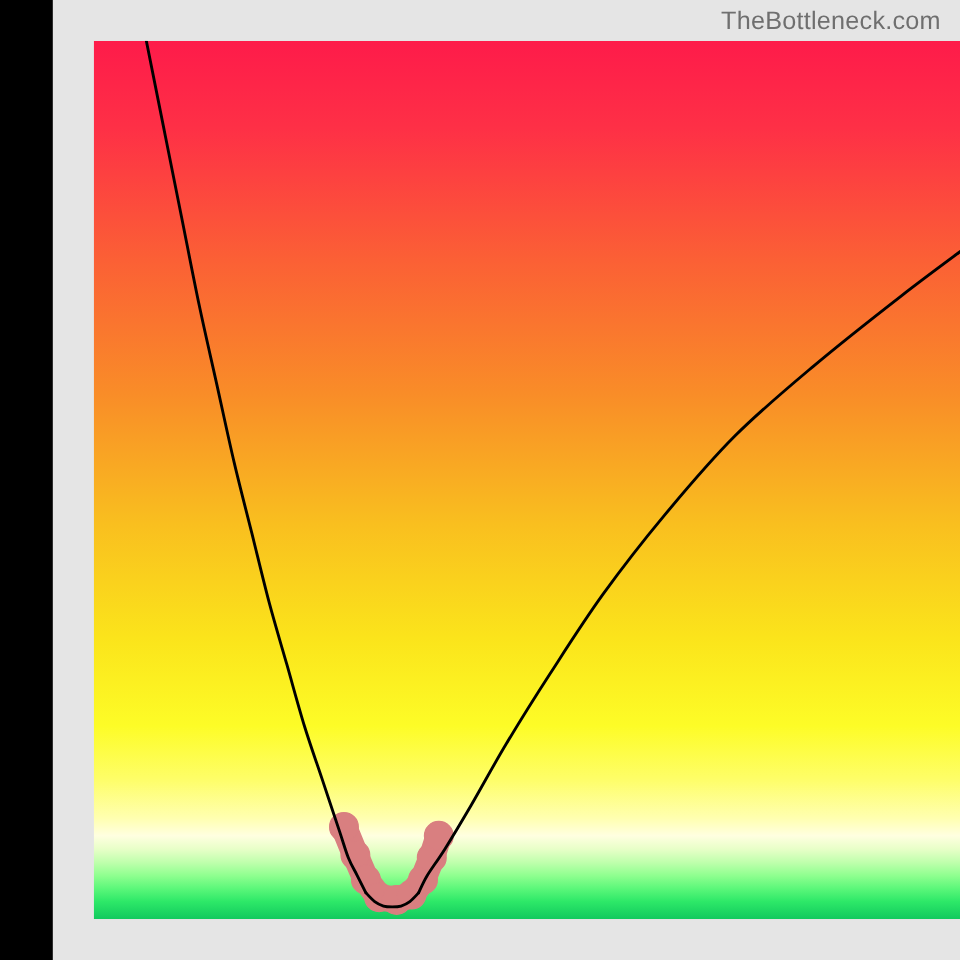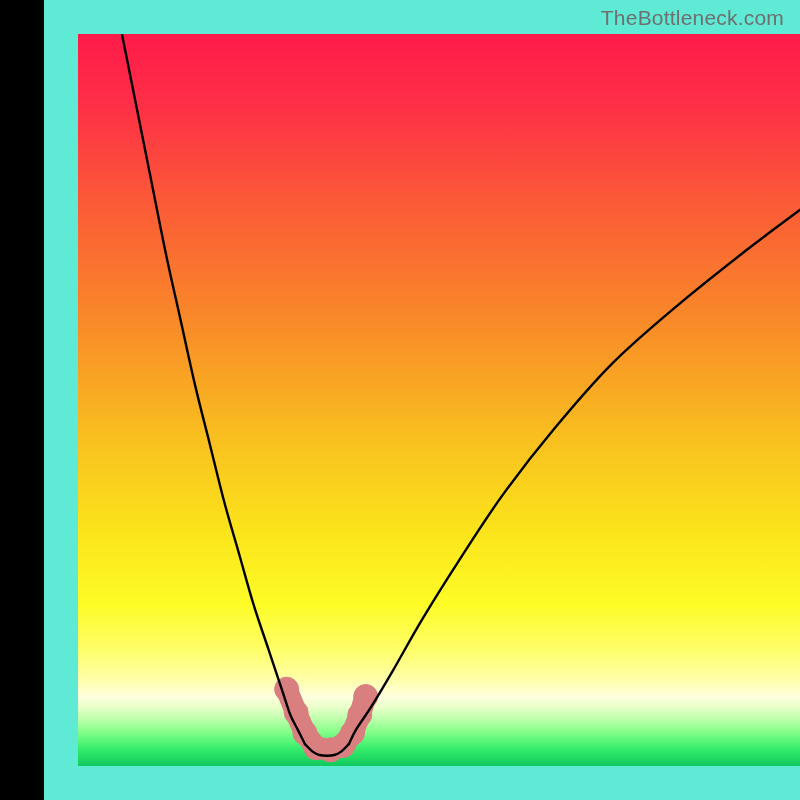--- a/index.html
+++ b/index.html
@@ -7,21 +7,21 @@
     padding: 0;
     width: 800px;
     height: 800px;
     overflow: hidden;
     background: #000;
     font-family: Arial, Helvetica, sans-serif;
   }
   .frame {
     position: absolute;
     inset: 0;
-    background: #5eead4;
+    background: #e5e5e5;
     margin-left: 44px;
   }
   .plot-area {
     position: absolute;
     left: 34px;
     top: 34px;
     width: 732px;
     height: 732px;
     overflow: hidden;
   }

